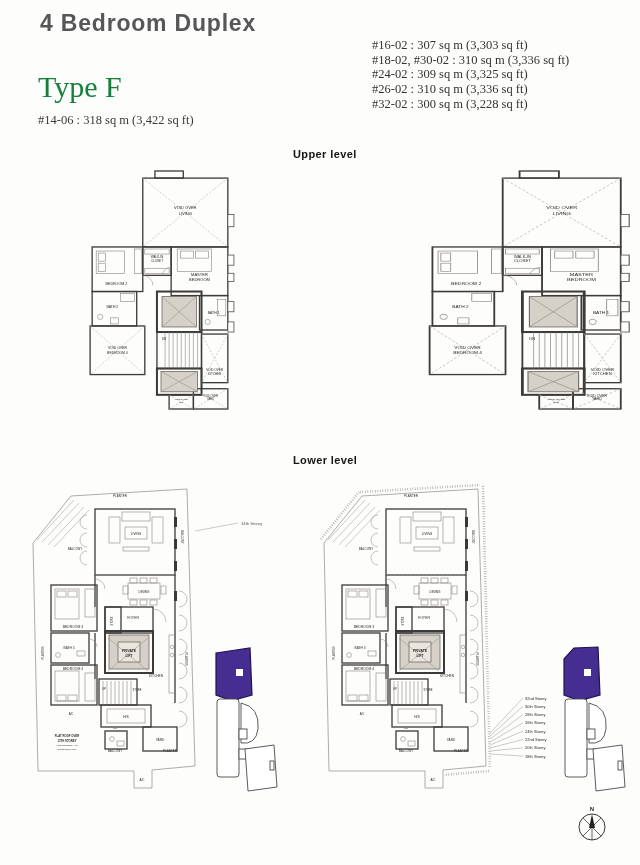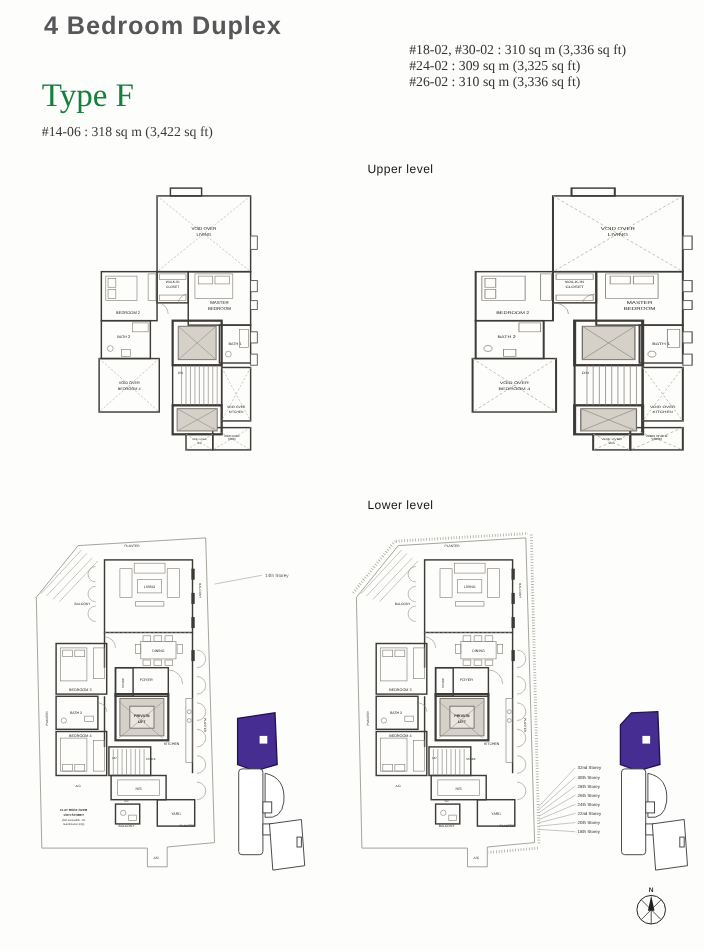--- a/index.html
+++ b/index.html
@@ -6,21 +6,21 @@
   .page{position:relative;width:640px;height:865px;background:#fdfdfc;overflow:hidden;
         font-family:"Liberation Sans",sans-serif;}
   .title{position:absolute;left:40px;top:10px;font-size:23px;font-weight:600;
          color:#57575a;letter-spacing:.8px;}
   .typef{position:absolute;left:38px;top:70px;font-family:"Liberation Serif",serif;
          font-size:30px;color:#15803d;}
   .unit-primary{position:absolute;left:38px;top:113px;font-family:"Liberation Serif",serif;
          font-size:12.5px;color:#3a3a3a;}
   .units{position:absolute;left:372px;top:38px;font-family:"Liberation Serif",serif;
          font-size:12.5px;color:#333;line-height:14.7px;}
-  .lvl{position:absolute;font-size:11px;font-weight:normal;color:#171513;letter-spacing:.4px;margin-left:41px;}
+  .lvl{position:absolute;font-size:11px;font-weight:bold;color:#171513;letter-spacing:.4px;}
   .lvl-upper{left:293px;top:148px;}
   .lvl-lower{left:293px;top:454px;}
   svg{position:absolute;overflow:visible;}
   .pt{font-family:"Liberation Sans",sans-serif;fill:#2b2925;text-anchor:middle;}
   .ptb{font-weight:bold;}
   .t24{font-size:2.4px;} .t26{font-size:2.6px;} .t28{font-size:2.8px;}
   .t3{font-size:3px;}   .t32{font-size:3.2px;} .t34{font-size:3.4px;}
   .t36{font-size:3.6px;} .t4{font-size:4px;}   .t42{font-size:4.2px;fill:#555;text-anchor:start;}
   .wall{stroke:#3e3b37;stroke-width:1.3;fill:none;}
   .wall2{stroke:#3e3b37;stroke-width:2;fill:none;}
@@ -34,23 +34,25 @@
 </head>
 <body>
 
 <div class="page">
 
   <div class="title">4 Bedroom Duplex</div>
   <div class="typef">Type F</div>
   <div class="unit-primary">#14-06 : 318 sq m (3,422 sq ft)</div>
 
   <div class="units">
+    <div>#16-02 : 307 sq m (3,303 sq ft)</div>
     <div>#18-02, #30-02 : 310 sq m (3,336 sq ft)</div>
     <div>#24-02 : 309 sq m (3,325 sq ft)</div>
     <div>#26-02 : 310 sq m (3,336 sq ft)</div>
+    <div>#32-02 : 300 sq m (3,228 sq ft)</div>
   </div>
 
   <div class="lvl lvl-upper">Upper level</div>
   <div class="lvl lvl-lower">Lower level</div>
 
   <svg style="left:86px;top:170px;" width="150" height="239" viewBox="0 0 148 236">
     <g class="wall">
       <rect x="68" y="1" width="28" height="7"></rect>
       <rect x="56" y="8" width="84" height="68"></rect>
       <rect x="84" y="76" width="56" height="48"></rect>

